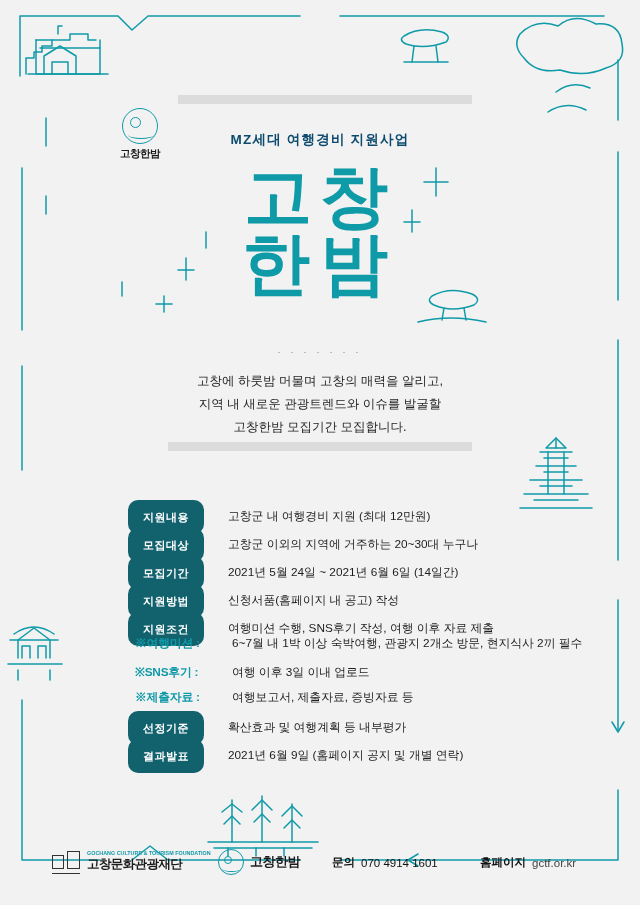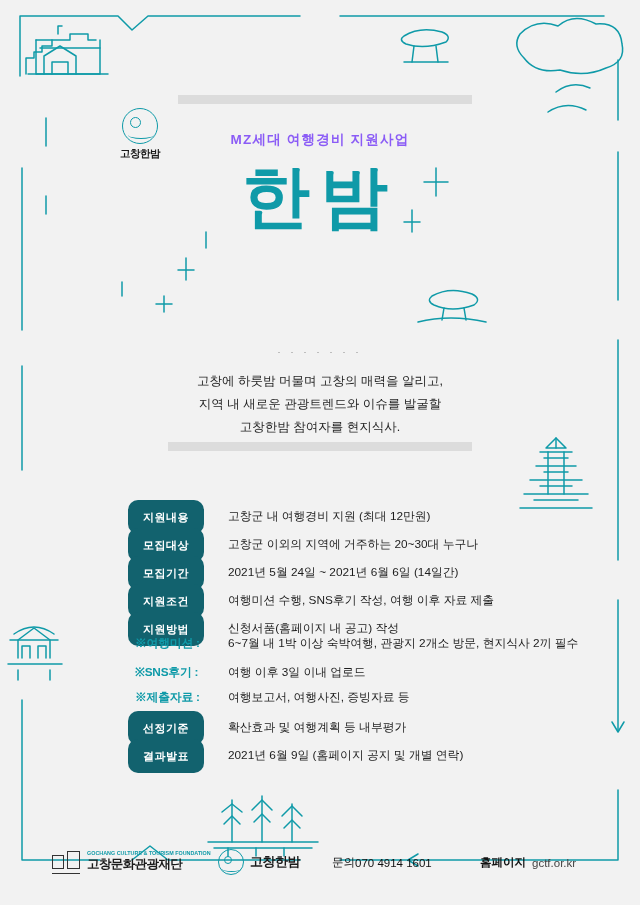--- a/index.html
+++ b/index.html
@@ -61,21 +61,21 @@
     position: absolute;
     left: 178px; top: 95px;
     width: 294px; height: 9px;
     background: #dcdcdc;
   }
   .eyebrow {
     position: absolute;
     left: 0; right: 0; top: 131px;
     text-align: center;
     font-size: 13.5px;
-    color: #8b5cf6;
+    color: #0c4a6e;
     letter-spacing: 1.2px;
     font-weight: 700;
   }
   .bigtitle {
     position: absolute;
     left: 0; right: 0; top: 163px;
     text-align: center;
     color: #0f9aa8;
     font-size: 68px;
     line-height: 0.98;
@@ -144,30 +144,31 @@
     position: absolute;
     left: 135px; top: 636px;
     width: 460px;
   }
   .note {
     display: flex;
     align-items: baseline;
     height: 27px;
     font-size: 11.8px;
     color: #0f9aa8;
+    gap: 21px;
   }
   .note .nlabel {
     min-width: 74px;
     color: #0f9aa8;
     font-weight: 600;
     letter-spacing: -0.2px;
   }
   .note .nval {
     color: #1d1d1d;
-    margin-left: 19px;
+    margin-left: 2px;
     white-space: nowrap;
   }
 
   .rows2 {
     position: absolute;
     left: 128px; top: 714px;
     width: 420px;
   }
 
   
@@ -225,21 +226,21 @@
     border: 1.2px solid #0f9aa8;
   }
   .f-brand .circle .wave {
     position: absolute; left: 3px; top: 16px;
     width: 19px; height: 6px;
     border-bottom: 1.2px solid #0f9aa8;
     border-radius: 0 0 50% 50%;
   }
   .f-brand .fname { font-size: 13px; font-weight: 700; color: #1a1a1a; letter-spacing: -0.5px;}
   .f-contact { left: 332px; top: 10px; font-size: 11.5px; }
-  .f-contact .k { font-weight: 400; color: #111; }
+  .f-contact .k { font-weight: 700; color: #111; margin-right: 6px; }
   .f-contact .v { color: #111; }
   .f-home { left: 480px; top: 10px; font-size: 11.5px; }
   .f-home .k { font-weight: 700; color: #111; margin-right: 6px; font-family: Liberation Serif, serif; }
   .f-home .v { color: #444; }
 
   
   .decolayer { position: absolute; left: 0; top: 0; width: 640px; height: 905px; }
 </style>
 </head>
 <body>
@@ -349,68 +350,69 @@
       <span class="moon"></span>
       <span class="wave"></span>
     </div>
     <div class="txt">고창한밤</div>
   </div>
 
   <div class="header-band"></div>
   <div class="eyebrow">MZ세대 여행경비 지원사업</div>
 
   <div class="bigtitle">
+    <span>고창</span>
     <span class="l2">한밤</span>
   </div>
 
   <div class="dots">. . . . . . .</div>
 
   <div class="lede">
     <div>고창에 하룻밤 머물며 고창의 매력을 알리고,</div>
     <div>지역 내 새로운 관광트렌드와 이슈를 발굴할</div>
-    <div>고창한밤 참여자를 현지식사.</div>
+    <div>고창한밤 모집기간 모집합니다.</div>
   </div>
 
   <div class="header-band2"></div>
 
   <div class="rows">
     <div class="row">
       <span class="pill">지원내용</span>
       <span class="rowtxt">고창군 내 여행경비 지원 (최대 12만원)</span>
     </div>
     <div class="row">
       <span class="pill">모집대상</span>
       <span class="rowtxt">고창군 이외의 지역에 거주하는 20~30대 누구나</span>
     </div>
     <div class="row">
       <span class="pill">모집기간</span>
       <span class="rowtxt">2021년 5월 24일 ~ 2021년 6월 6일 (14일간)</span>
     </div>
     <div class="row">
+      <span class="pill">지원방법</span>
+      <span class="rowtxt">신청서품(홈페이지 내 공고) 작성</span>
+    </div>
+    <div class="row">
       <span class="pill">지원조건</span>
       <span class="rowtxt">여행미션 수행, SNS후기 작성, 여행 이후 자료 제출</span>
-    </div>
-    <div class="row">
-      <span class="pill">지원방법</span>
-      <span class="rowtxt">신청서품(홈페이지 내 공고) 작성</span>
     </div>
   </div>
 
   <div class="notes">
     <div class="note">
       <span class="nlabel">※여행미션 :</span>
       <span class="nval">6~7월 내 1박 이상 숙박여행, 관광지 2개소 방문, 현지식사 2끼 필수</span>
     </div>
     <div class="note">
       <span class="nlabel">※SNS후기 :</span>
       <span class="nval">여행 이후 3일 이내 업로드</span>
     </div>
     <div class="note">
       <span class="nlabel">※제출자료 :</span>
-      <span class="nval">여행보고서, 여행사진, 증빙자료 등</span>
+      <span class="nval">여행보고서, 제출자료, 증빙자료 등</span>
     </div>
   </div>
 
   <div class="rows2">
     <div class="row">
       <span class="pill">선정기준</span>
       <span class="rowtxt">확산효과 및 여행계획 등 내부평가</span>
     </div>
     <div class="row">
       <span class="pill">결과발표</span>

